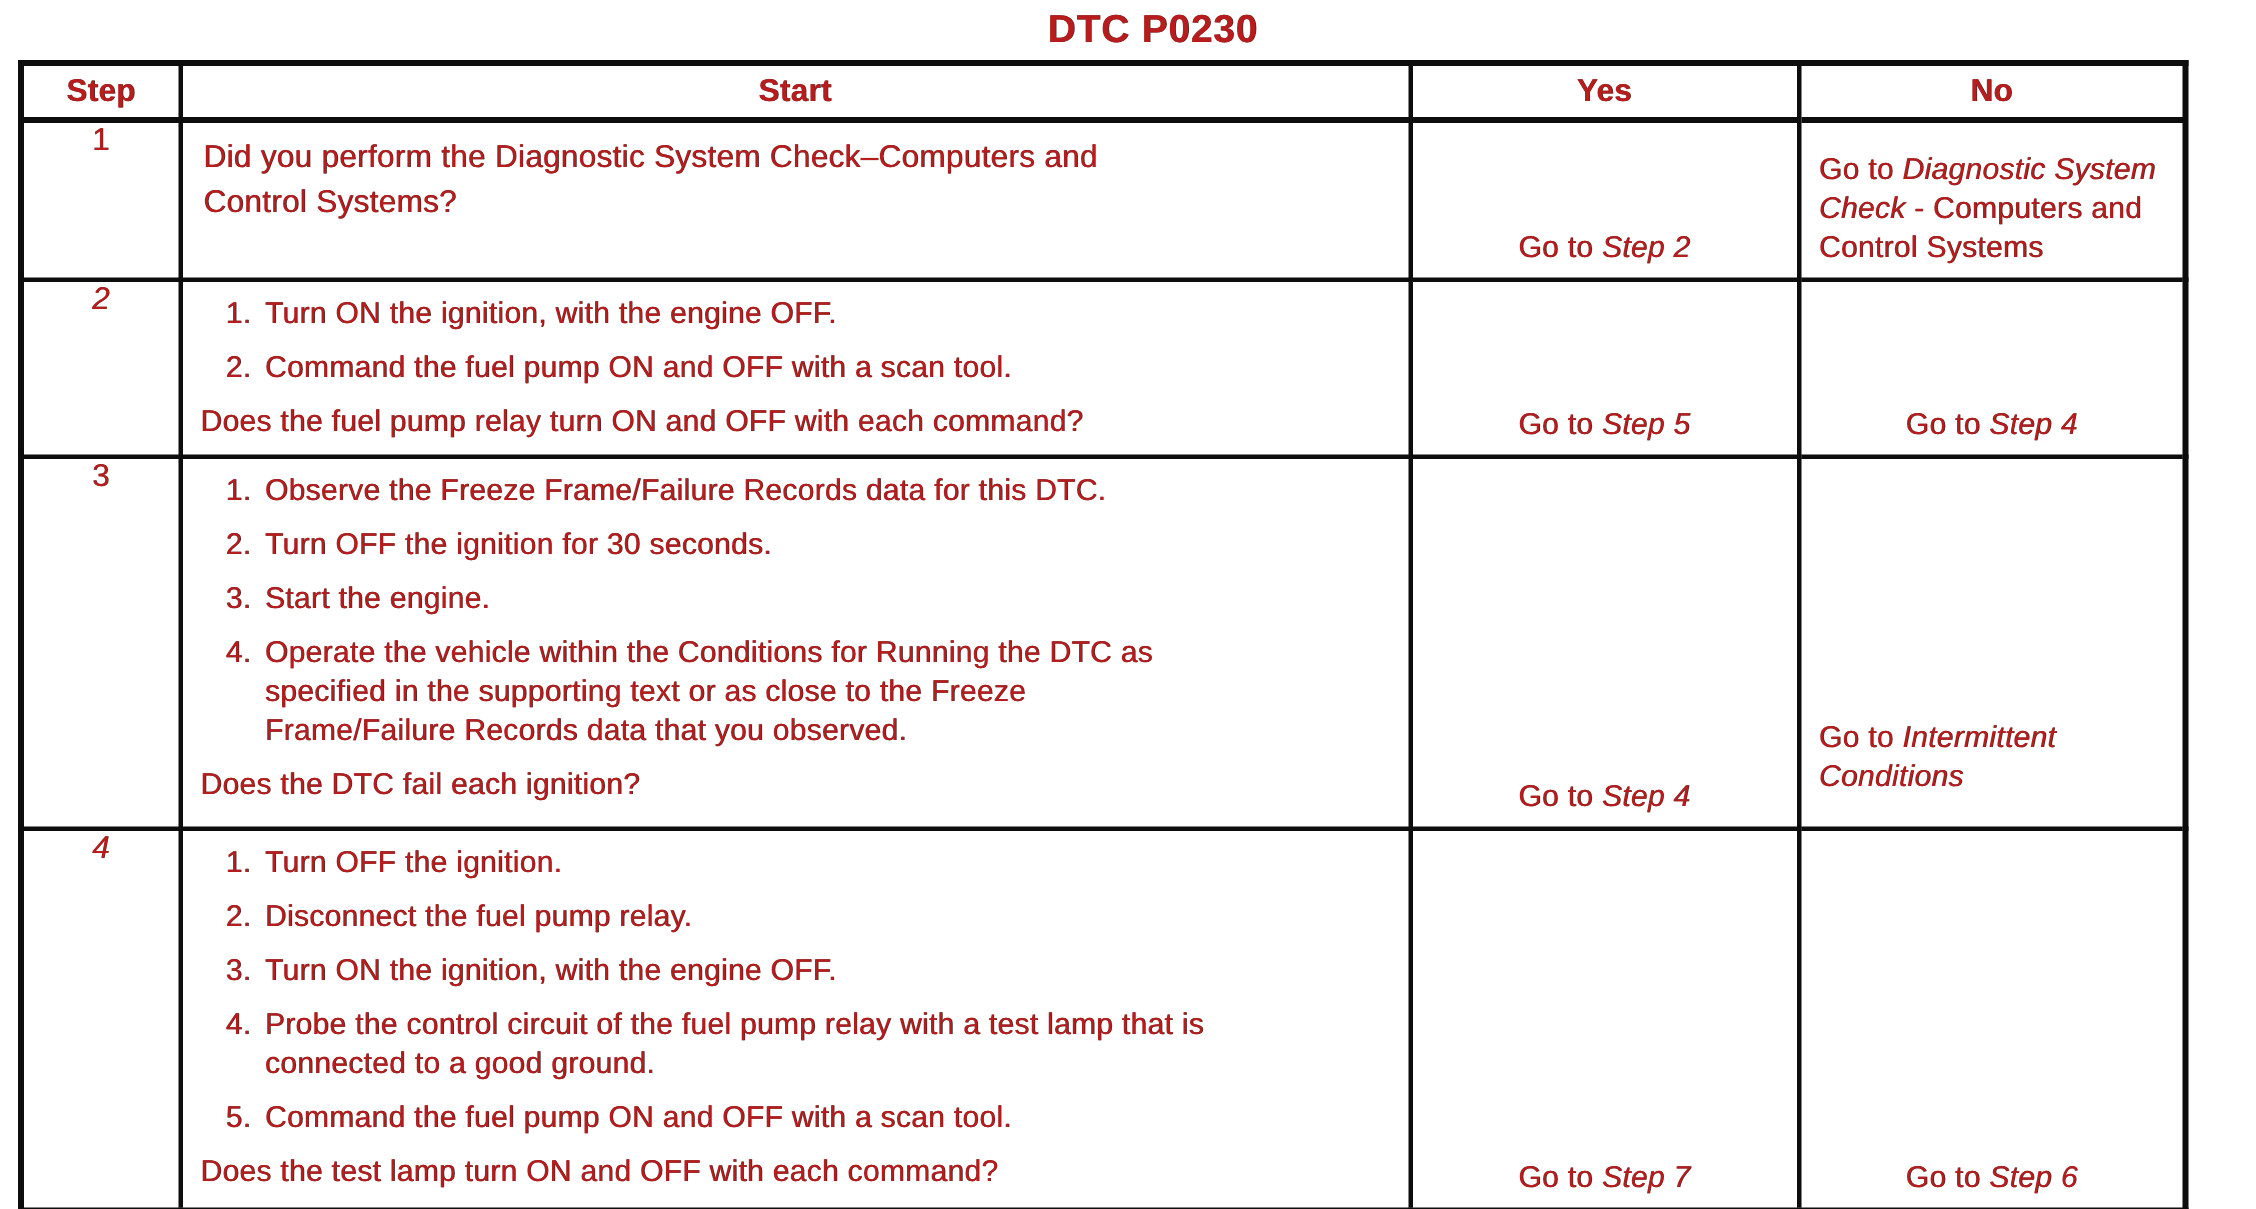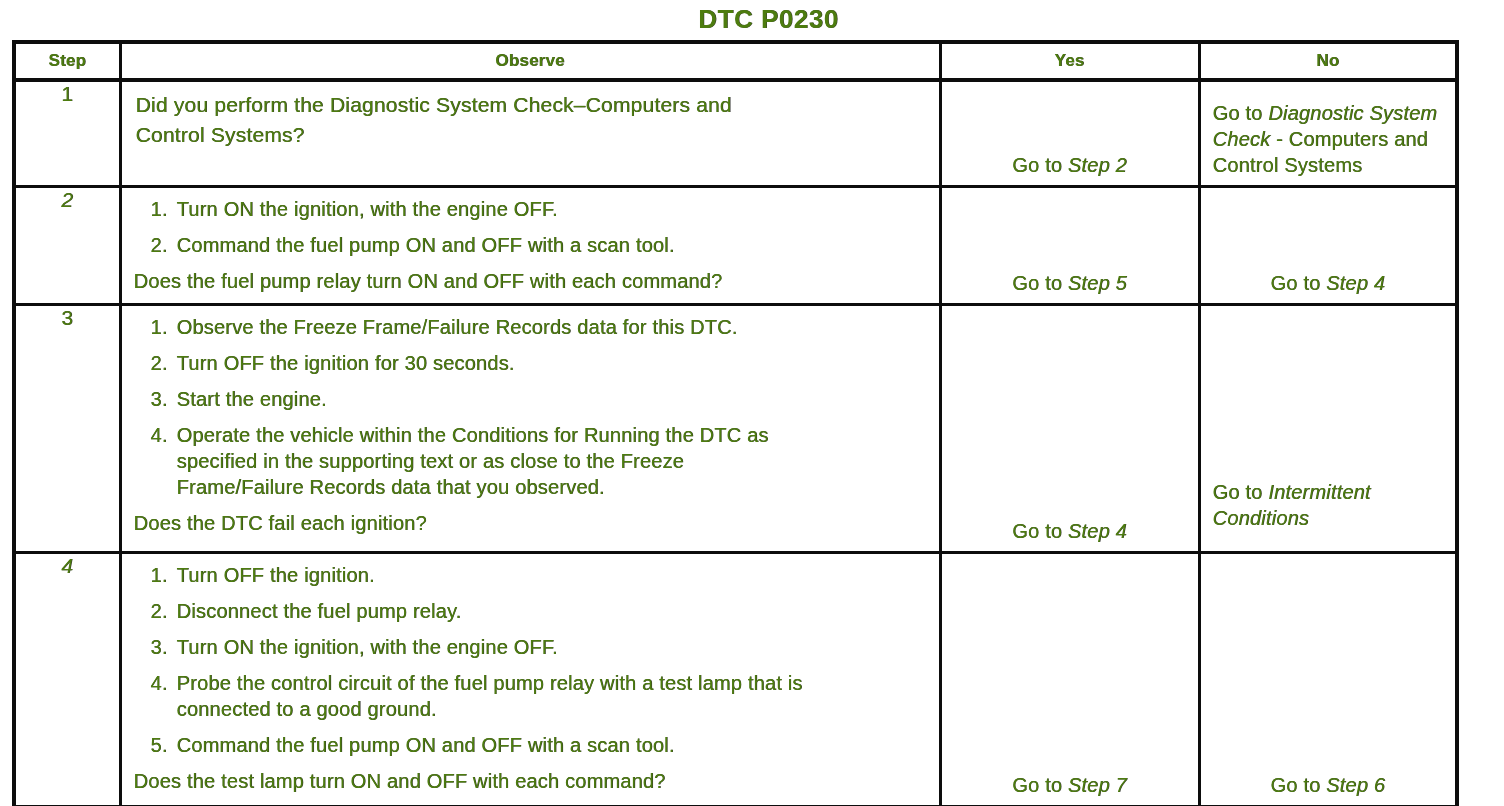--- a/index.html
+++ b/index.html
@@ -1,21 +1,21 @@
 <!DOCTYPE html>
 <html><head>
 <meta charset="utf-8">
 <style>
   html, body { margin: 0; padding: 0; background: #ffffff; }
   .page {
     position: relative;
     width: 1504px;
     height: 806px;
     background: #ffffff;
-    color: #4d7c0f;
+    color: #b91c1c;
     font-family: "Liberation Sans", sans-serif;
     letter-spacing: 0.2px;
     text-shadow: 0.45px 0 0 rgba(0,0,0,0.8);
     overflow: hidden;
   }
   .doc-title {
     position: absolute;
     top: 4px;
     left: 12px;
     width: 1443px;
@@ -41,21 +41,21 @@
   table.dtc th, table.dtc td {
     border: 3px solid #0d0d0d;
     padding: 0;
     vertical-align: top;
   }
   table.dtc { border: 4px solid #0d0d0d; }
   table.dtc th {
     height: 34px;
     vertical-align: middle;
     text-align: center;
-    font-size: 17px;
+    font-size: 21px;
     font-weight: bold;
     border-bottom-width: 4px;
   }
   td.step-cell {
     vertical-align: middle;
     text-align: center;
     font-size: 21px;
   }
   .step-italic { font-style: italic; }
   .cell-inner {
@@ -111,21 +111,21 @@
   <table class="dtc">
     <colgroup>
       <col class="c-step">
         <col class="c-action">
         <col class="c-yes">
         <col class="c-no">
     </colgroup>
     <thead>
       <tr>
         <th>Step</th>
-        <th>Observe</th>
+        <th>Start</th>
         <th>Yes</th>
         <th>No</th>
       </tr>
     </thead>
     <tbody>
 
       <tr>
         <td class="step-cell">1</td>
         <td>
           <div class="cell-inner ih-1">

